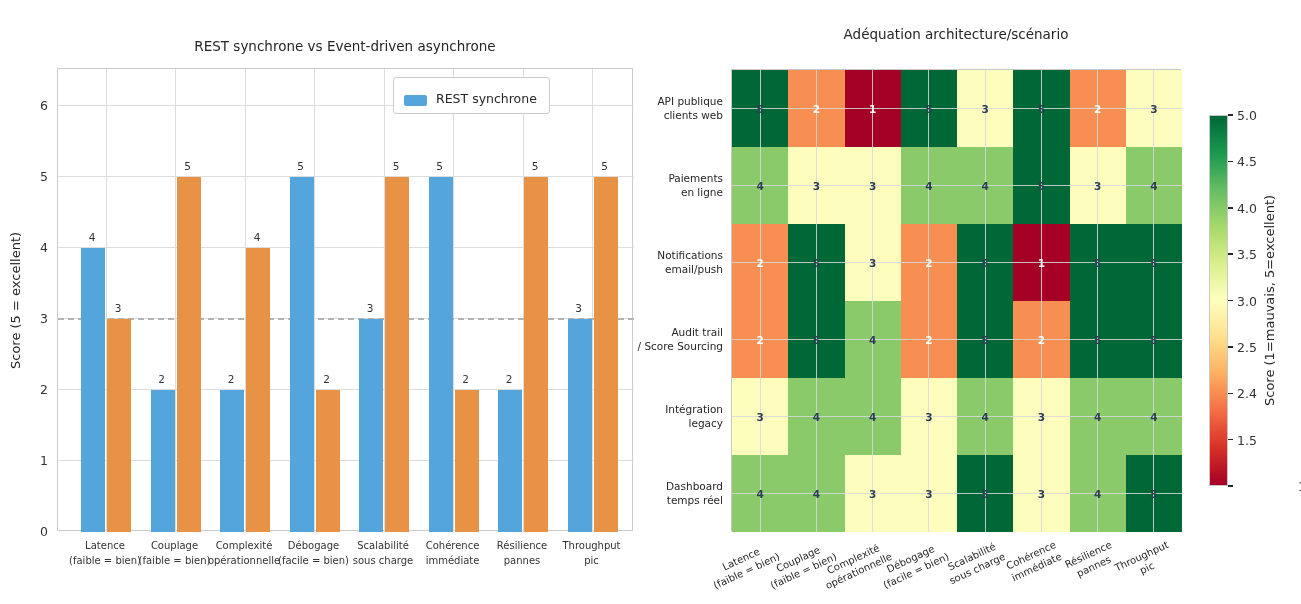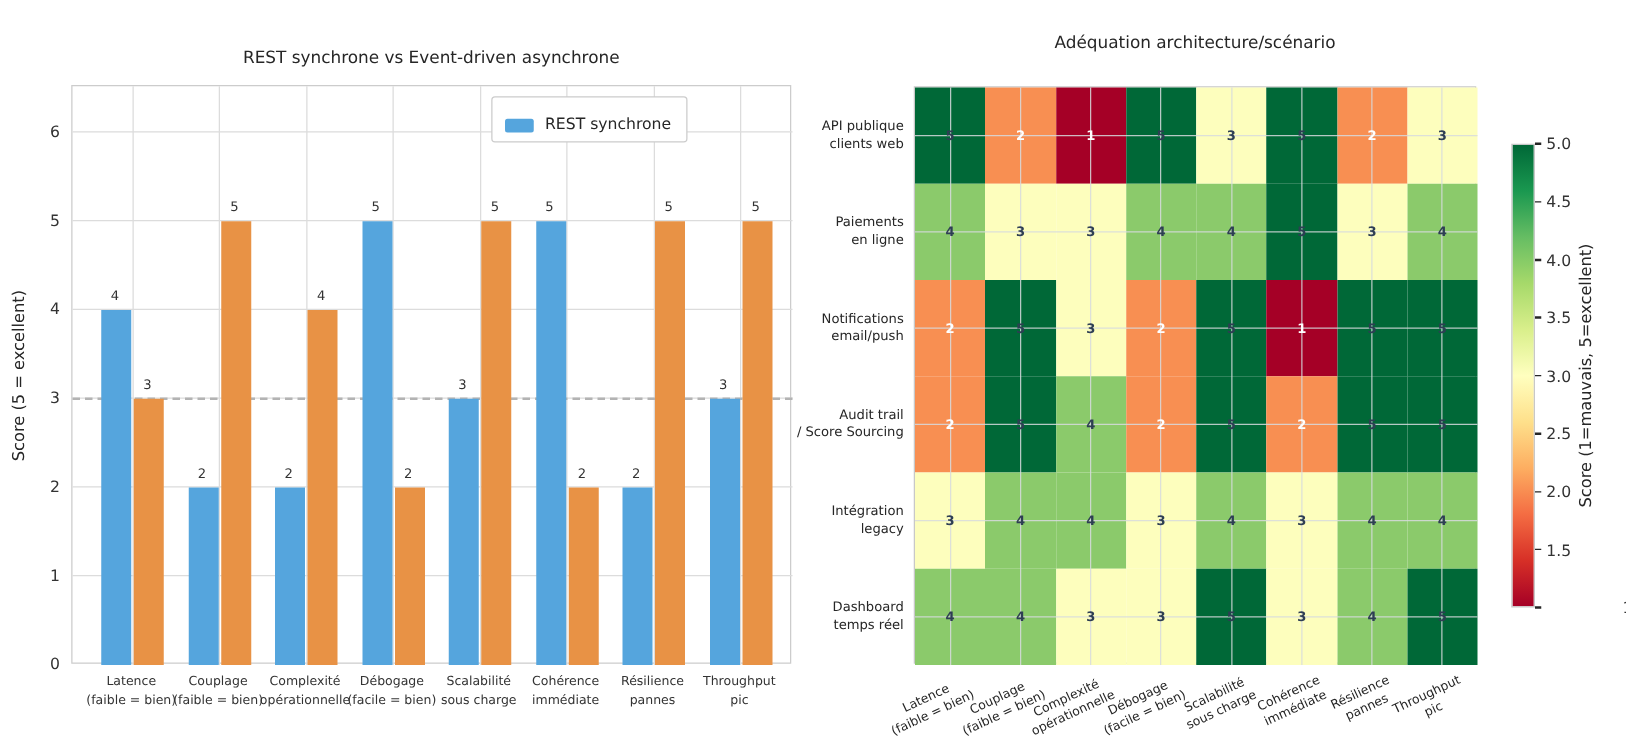--- a/index.html
+++ b/index.html
@@ -320,20 +320,20 @@
       <div class="cbticklab" style="left: 1237px; top: 161.375px;">4.5</div>
       <div class="cbtick" style="left: 1228px; top: 207px;"></div>
       <div class="cbticklab" style="left: 1237px; top: 207.75px;">4.0</div>
       <div class="cbtick" style="left: 1228px; top: 253.375px;"></div>
       <div class="cbticklab" style="left: 1237px; top: 254.125px;">3.5</div>
       <div class="cbtick" style="left: 1228px; top: 299.75px;"></div>
       <div class="cbticklab" style="left: 1237px; top: 300.5px;">3.0</div>
       <div class="cbtick" style="left: 1228px; top: 346.125px;"></div>
       <div class="cbticklab" style="left: 1237px; top: 346.875px;">2.5</div>
       <div class="cbtick" style="left: 1228px; top: 392.5px;"></div>
-      <div class="cbticklab" style="left: 1237px; top: 393.25px;">2.0</div>
+      <div class="cbticklab" style="left: 1237px; top: 393.25px;">2.4</div>
       <div class="cbtick" style="left: 1228px; top: 438.875px;"></div>
       <div class="cbticklab" style="left: 1237px; top: 439.625px;">1.5</div>
       <div class="cbtick" style="left: 1228px; top: 485.25px;"></div>
       <div class="cbticklab" style="left: 1298px; top: 486px;">1.0</div>
     </div>
   <div class="ylabel" style="left:1262px;top:170px;height:260px;font-size:13px;">Score (1=mauvais, 5=excellent)</div>
 </div>
 
 </body></html>

